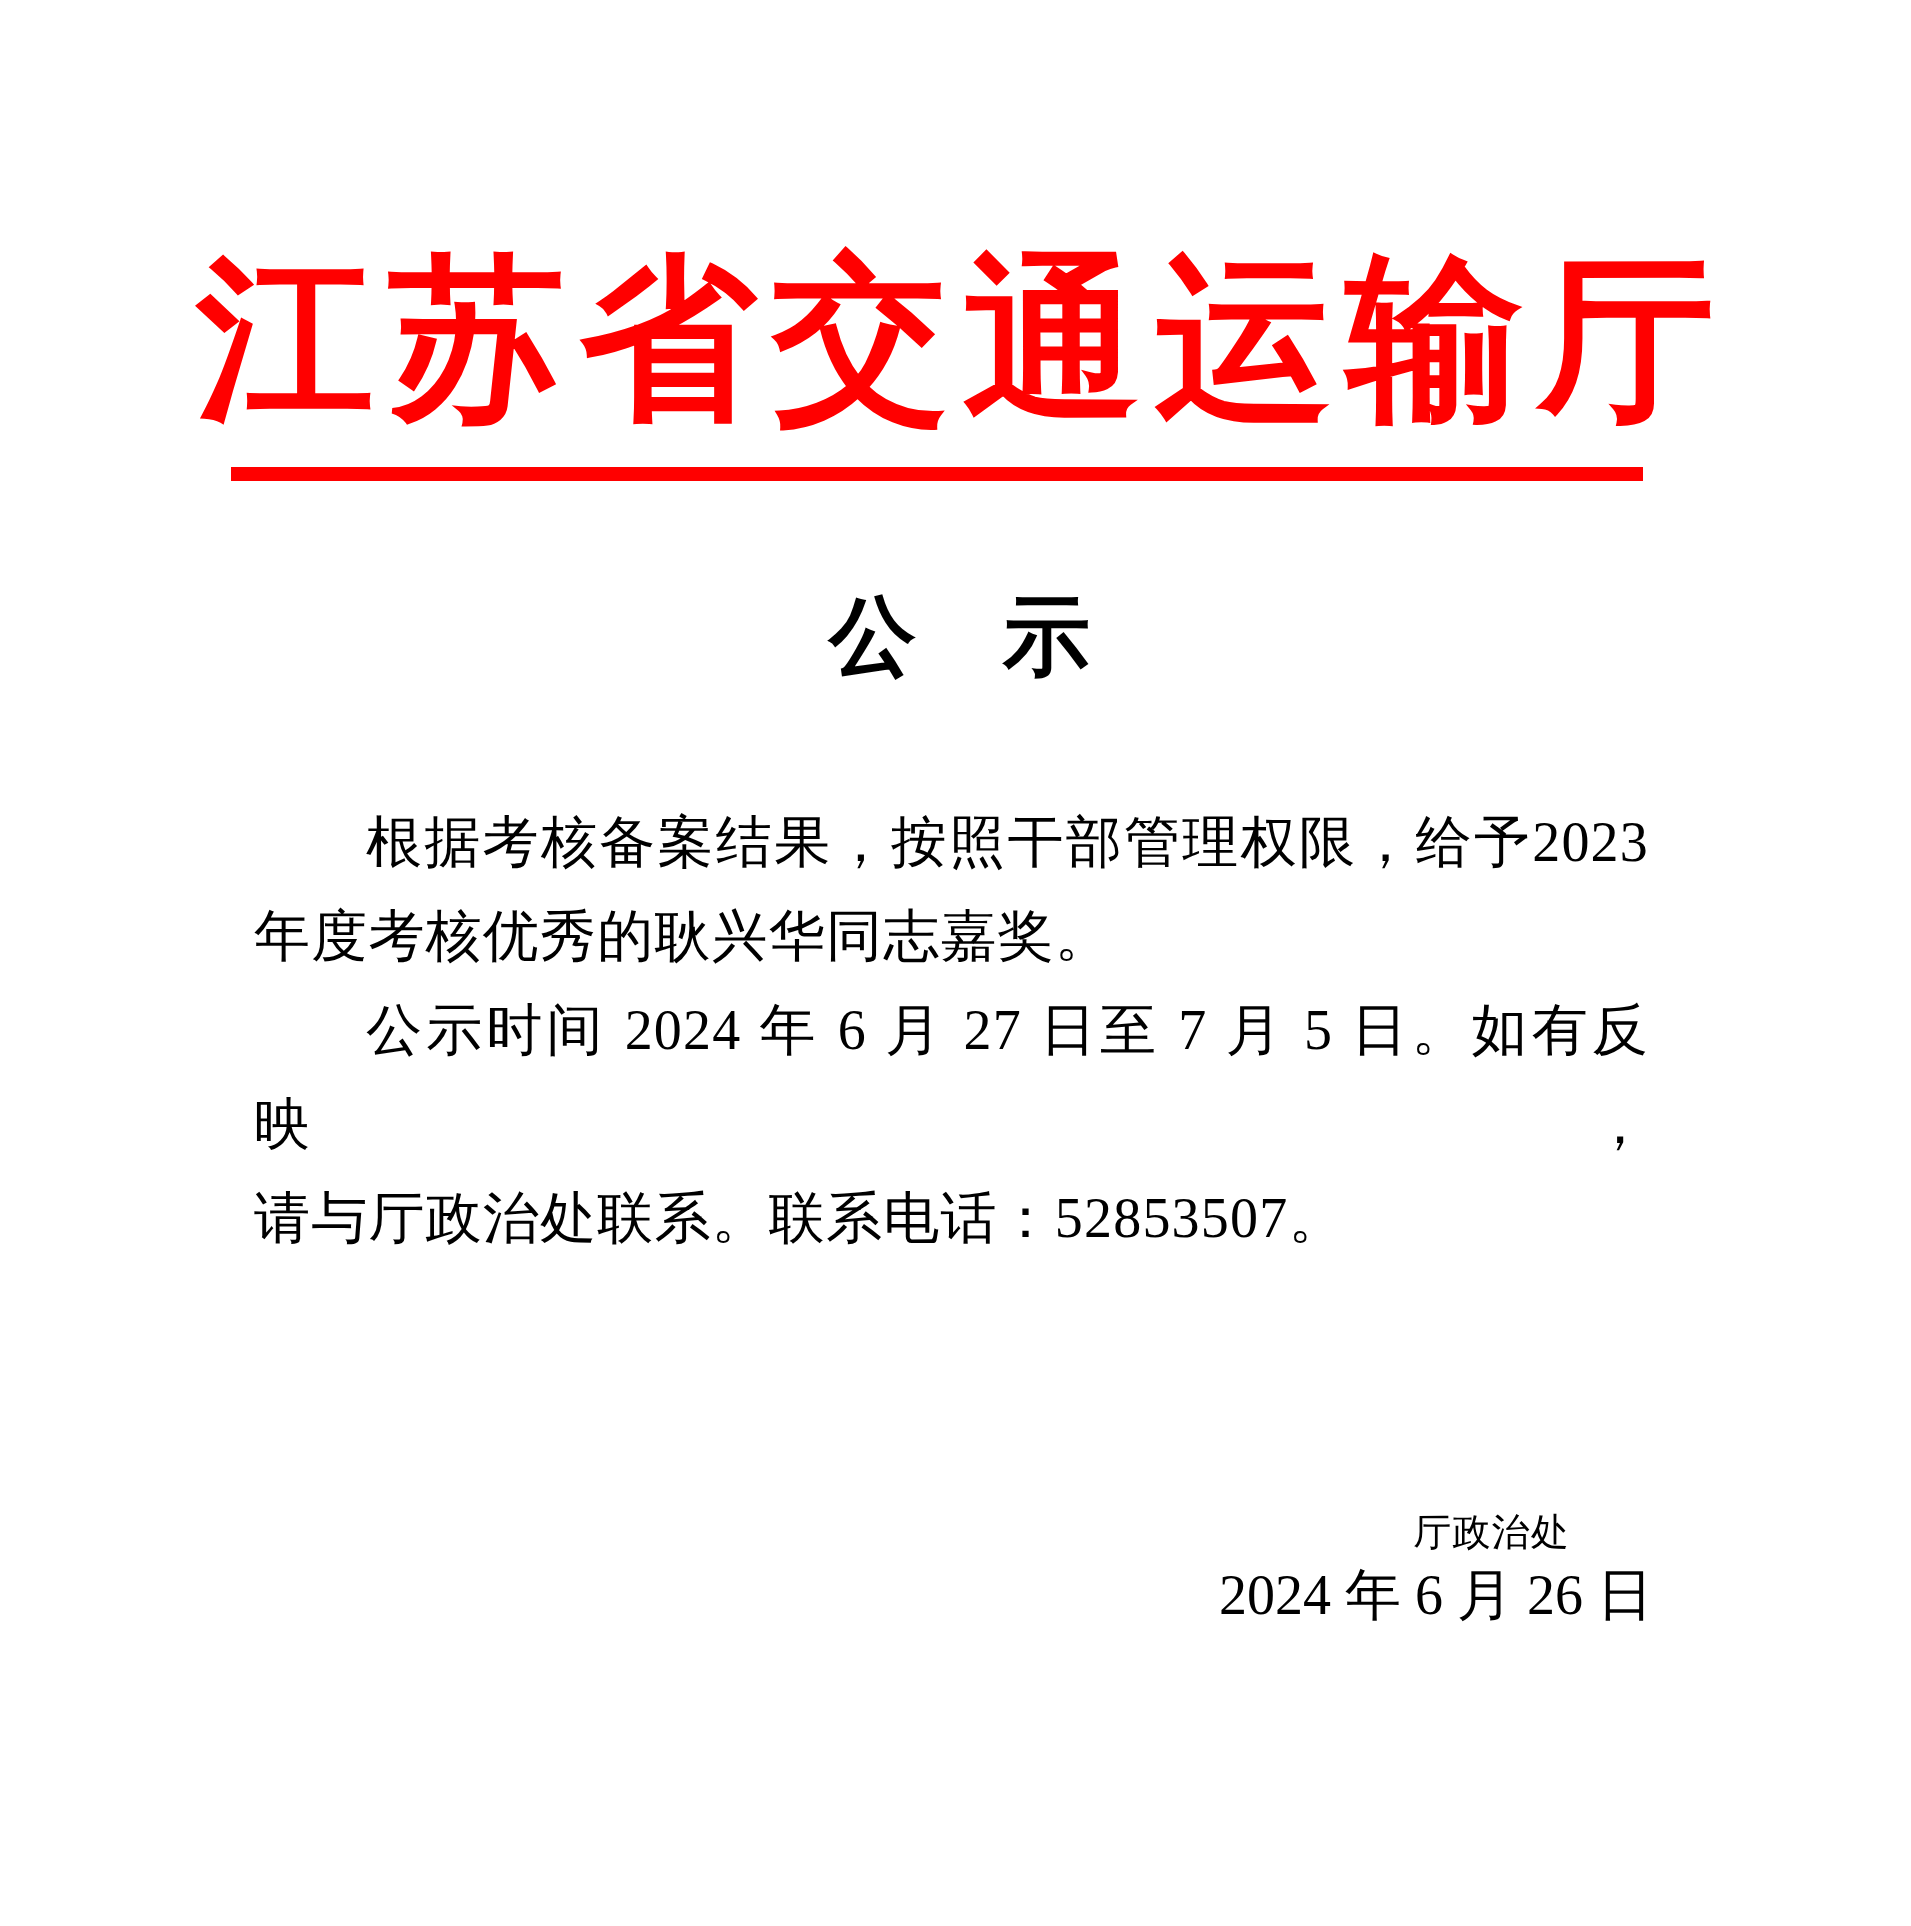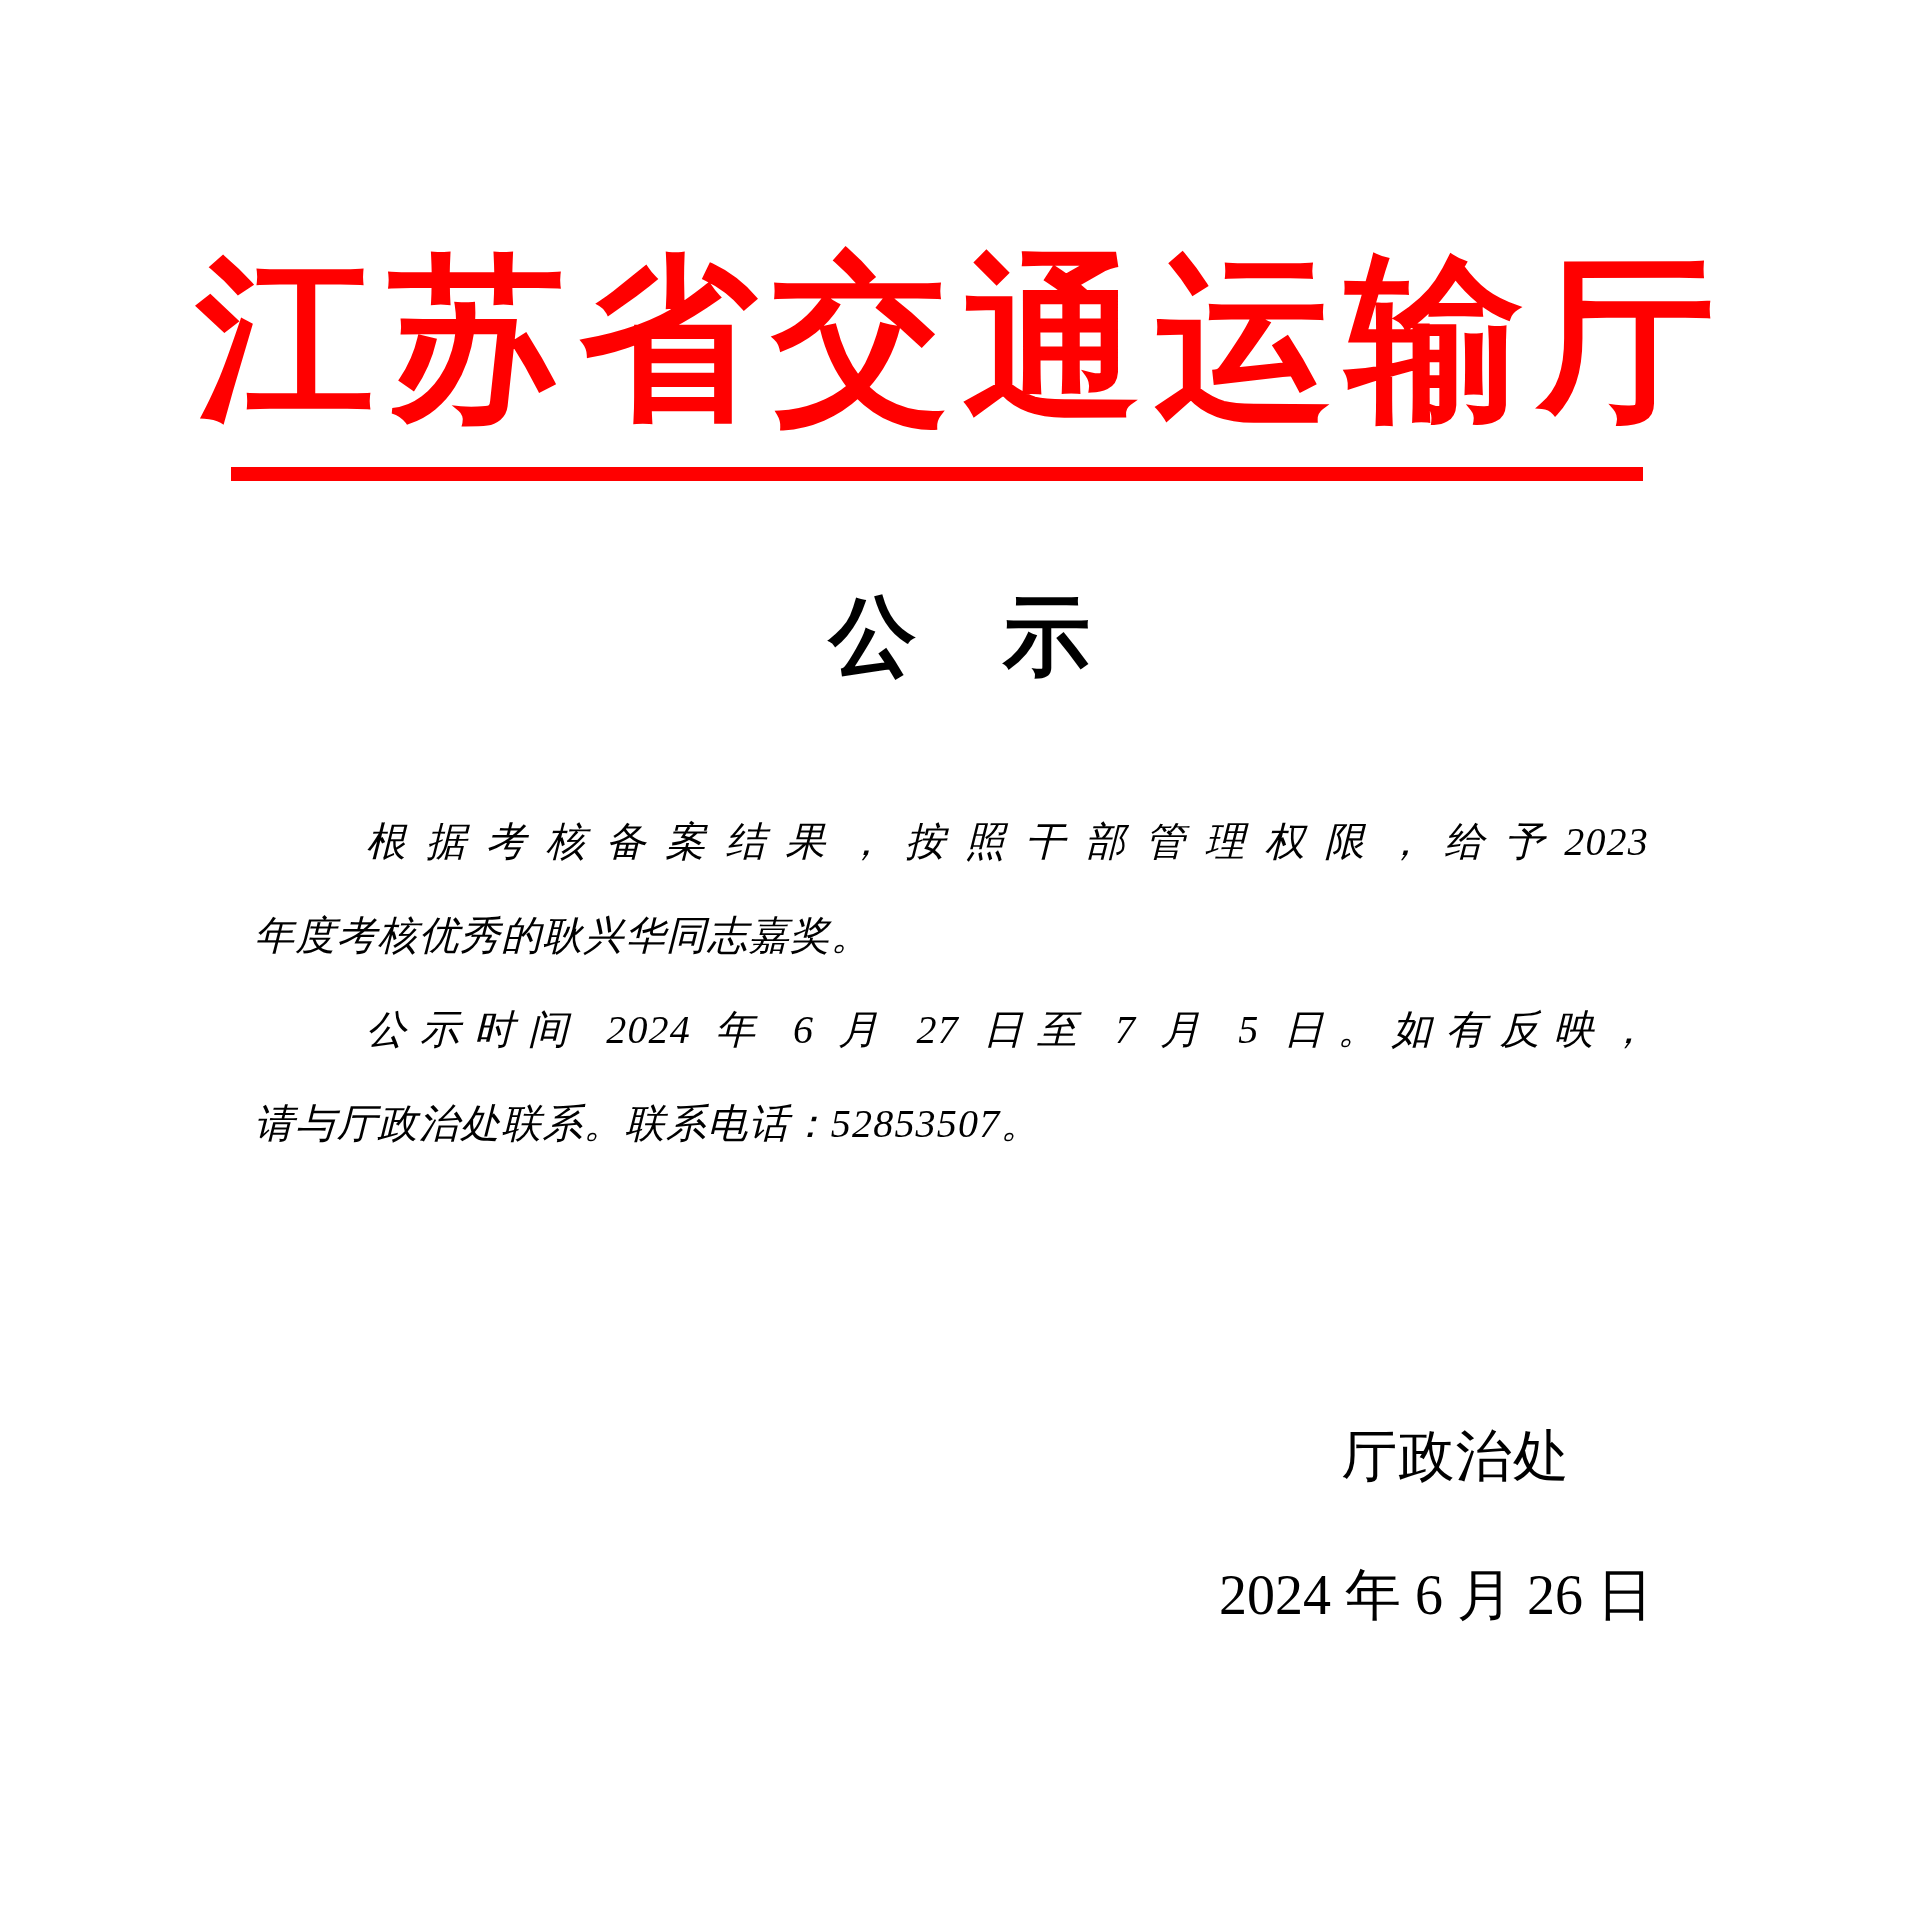--- a/index.html
+++ b/index.html
@@ -54,35 +54,34 @@
     font-weight: bold;
     white-space: nowrap;
   }
 
   
   .body-block {
     position: absolute;
     top: 795px;
     left: 254px;
     width: 1395px;
-    font-size: 40px;
+    font-size: 56px;
     line-height: 94px;
     letter-spacing: 1.2px;
-    font-style: italic;
   }
   .line { margin: 0; text-align: left; }
   .indent { text-indent: 112px; }
   .just { text-align: justify; text-align-last: justify; }
 
   
   .sig-org {
     position: absolute;
-    top: 1409px;
+    top: 1485px;
     right: 341px;
-    font-size: 56px;
+    font-size: 38px;
     line-height: 94px;
     letter-spacing: 1.2px;
     white-space: nowrap;
   }
   .sig-date {
     position: absolute;
     top: 1548px;
     right: 258px;
     font-size: 56px;
     line-height: 94px;

